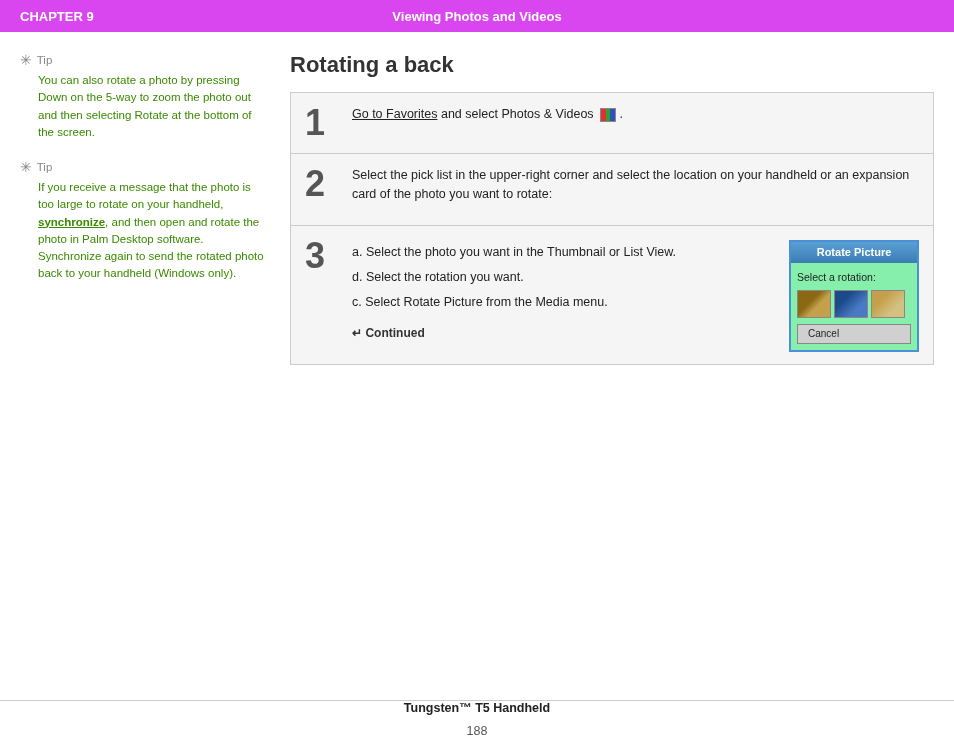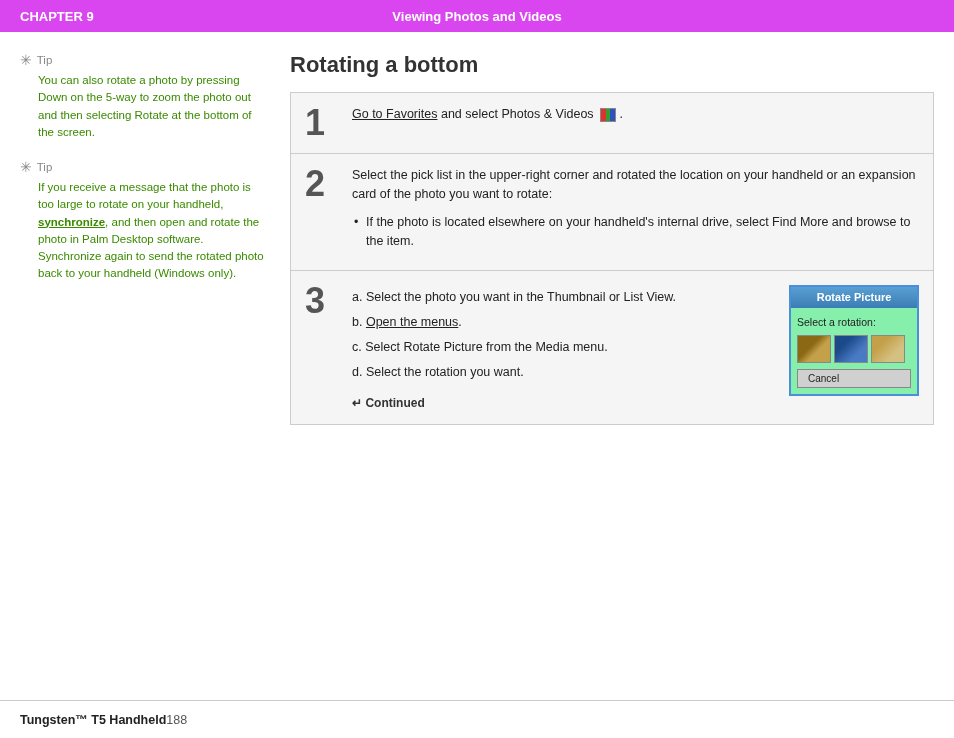--- a/index.html
+++ b/index.html
@@ -236,21 +236,22 @@
       margin-left: 3px;
     }
 
     
     .footer {
       height: 38px;
       border-top: 1px solid #ccc;
       display: flex;
       align-items: center;
       padding: 0 20px;
-      justify-content: flex-start;
+      justify-content: space-between;
+      flex-direction: column;
     }
     .footer-left {
       font-size: 12.5px;
     }
     .footer-left span.bold {
       font-weight: bold;
     }
     .footer-right {
       font-size: 12.5px;
       color: #555;
@@ -280,54 +281,52 @@
         <span class="tip-star">✳</span>
         <span class="tip-label">Tip</span>
       </div>
       <div class="tip-text">
         If you receive a message that the photo is too large to rotate on your handheld, <span class="underline">synchronize</span>, and then open and rotate the photo in Palm Desktop software. Synchronize again to send the rotated photo back to your handheld (Windows only).
       </div>
     </div>
   </div>
 
   <div class="right-content">
-    <div class="page-heading">Rotating a bottom</div>
+    <div class="page-heading">Rotating a back</div>
 
     <div class="steps-container">
 
       <div class="step">
         <div class="step-number">1</div>
         <div class="step-content">
           <span class="underline">Go to Favorites</span>
           <span> and select Photos &amp; Videos </span>
           <span class="photos-icon"></span>
           <span>.</span>
         </div>
       </div>
 
       <div class="step">
         <div class="step-number">2</div>
         <div class="step-content">
-          <span>Select the pick list in the upper-right corner and rotated the location on your handheld or an expansion card of the photo you want to rotate:</span>
+          <span>Select the pick list in the upper-right corner and select the location on your handheld or an expansion card of the photo you want to rotate:</span>
           <ul>
-            <li>If the photo is located elsewhere on your handheld's internal drive, select Find More and browse to the item.</li>
           </ul>
         </div>
       </div>
 
       <div class="step">
         <div class="step-number">3</div>
         <div class="step-content">
           <div class="step3-inner">
             <div class="step3-text">
               <div class="step3-items">
                 <p><span>a. </span><span>Select the photo you want in the Thumbnail or List View.</span></p>
-                <p><span>b. </span><span class="underline">Open the menus</span><span>.</span></p>
+                <p><span>d. </span><span>Select the rotation you want.</span></p>
                 <p><span>c. </span><span>Select Rotate Picture from the Media menu.</span></p>
-                <p><span>d. </span><span>Select the rotation you want.</span></p>
               </div>
               <div class="continued">
                 <span class="continued-arrow">↵ </span>
                 <span>Continued</span>
               </div>
             </div>
 
             <div class="rotate-dialog">
               <div class="dialog-box">
                 <div class="dialog-titlebar">Rotate Picture</div>

